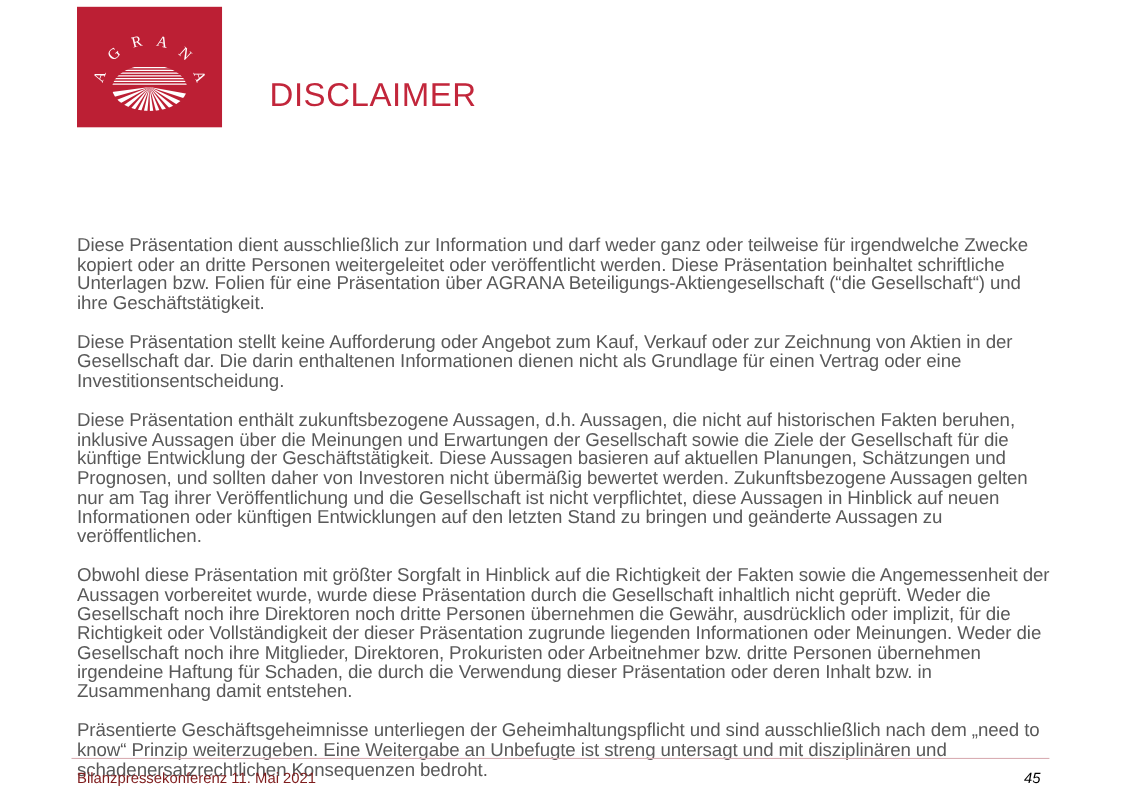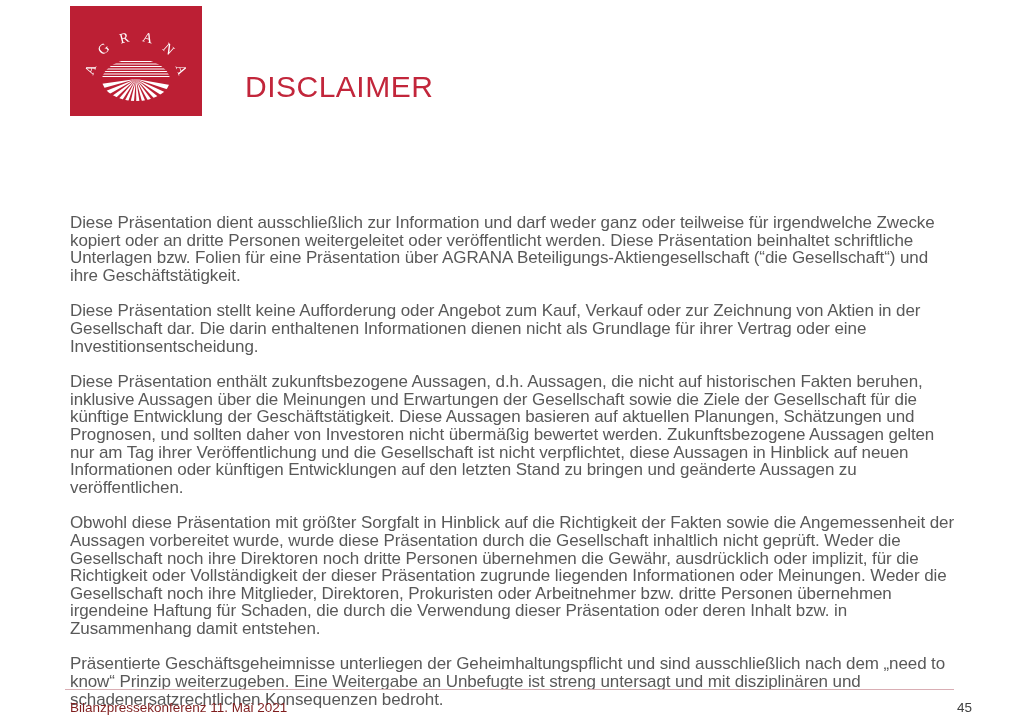--- a/index.html
+++ b/index.html
@@ -50,25 +50,26 @@
   }
   .footer-left {
     position: absolute;
     left: 70px;
     top: 700px;
     font-size: 13.5px;
     color: #7f1d1d;
   }
   .footer-page {
     position: absolute;
-    right: 52px;
+    right: 78px;
     top: 700px;
     font-size: 13.5px;
-    color: #404040;
+    color: #000000;
     text-align: right;
+    font-style: italic;
   }
 </style>
 </head>
 <body>
 
 <div class="slide">
 
   <div class="logo-box">
     <svg viewBox="0 0 132 110" xmlns="http://www.w3.org/2000/svg">
       <rect x="0" y="0" width="132" height="110" fill="#bc1f34"></rect>
@@ -111,21 +112,21 @@
         <text transform="translate(95.4,46.3) rotate(42)">N</text>
         <text transform="translate(107.3,65) rotate(70)">A</text>
       </g>
     </svg>
   </div>
 
   <div class="slide-title">DISCLAIMER</div>
 
   <div class="content">
     <p>Diese Präsentation dient ausschließlich zur Information und darf weder ganz oder teilweise für irgendwelche Zwecke kopiert oder an dritte Personen weitergeleitet oder veröffentlicht werden. Diese Präsentation beinhaltet schriftliche Unterlagen bzw. Folien für eine Präsentation über AGRANA Beteiligungs-Aktiengesellschaft (“die Gesellschaft“) und ihre Geschäftstätigkeit.</p>
-    <p>Diese Präsentation stellt keine Aufforderung oder Angebot zum Kauf, Verkauf oder zur Zeichnung von Aktien in der Gesellschaft dar. Die darin enthaltenen Informationen dienen nicht als Grundlage für ihrer Vertrag oder eine Investitionsentscheidung.</p>
+    <p>Diese Präsentation stellt keine Aufforderung oder Angebot zum Kauf, Verkauf oder zur Zeichnung von Aktien in der Gesellschaft dar. Die darin enthaltenen Informationen dienen nicht als Grundlage für einen Vertrag oder eine Investitionsentscheidung.</p>
     <p>Diese Präsentation enthält zukunftsbezogene Aussagen, d.h. Aussagen, die nicht auf historischen Fakten beruhen, inklusive Aussagen über die Meinungen und Erwartungen der Gesellschaft sowie die Ziele der Gesellschaft für die künftige Entwicklung der Geschäftstätigkeit. Diese Aussagen basieren auf aktuellen Planungen, Schätzungen und Prognosen, und sollten daher von Investoren nicht übermäßig bewertet werden. Zukunftsbezogene Aussagen gelten nur am Tag ihrer Veröffentlichung und die Gesellschaft ist nicht verpflichtet, diese Aussagen in Hinblick auf neuen Informationen oder künftigen Entwicklungen auf den letzten Stand zu bringen und geänderte Aussagen zu veröffentlichen.</p>
     <p>Obwohl diese Präsentation mit größter Sorgfalt in Hinblick auf die Richtigkeit der Fakten sowie die Angemessenheit der Aussagen vorbereitet wurde, wurde diese Präsentation durch die Gesellschaft inhaltlich nicht geprüft. Weder die Gesellschaft noch ihre Direktoren noch dritte Personen übernehmen die Gewähr, ausdrücklich oder implizit, für die Richtigkeit oder Vollständigkeit der dieser Präsentation zugrunde liegenden Informationen oder Meinungen. Weder die Gesellschaft noch ihre Mitglieder, Direktoren, Prokuristen oder Arbeitnehmer bzw. dritte Personen übernehmen irgendeine Haftung für Schaden, die durch die Verwendung dieser Präsentation oder deren Inhalt bzw. in Zusammenhang damit entstehen.</p>
     <p>Präsentierte Geschäftsgeheimnisse unterliegen der Geheimhaltungspflicht und sind ausschließlich nach dem „need to know“ Prinzip weiterzugeben. Eine Weitergabe an Unbefugte ist streng untersagt und mit disziplinären und schadenersatzrechtlichen Konsequenzen bedroht.</p>
   </div>
 
   <div class="footer-divider"></div>
   <div class="footer-left">Bilanzpressekonferenz 11. Mai 2021</div>
   <div class="footer-page">45</div>
 
 </div>

